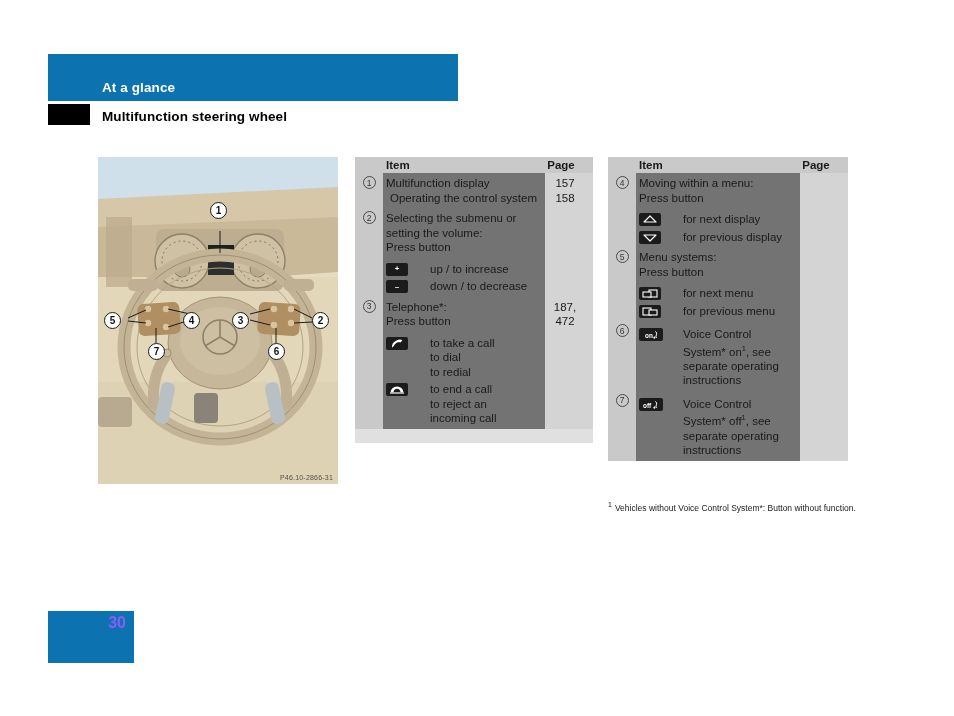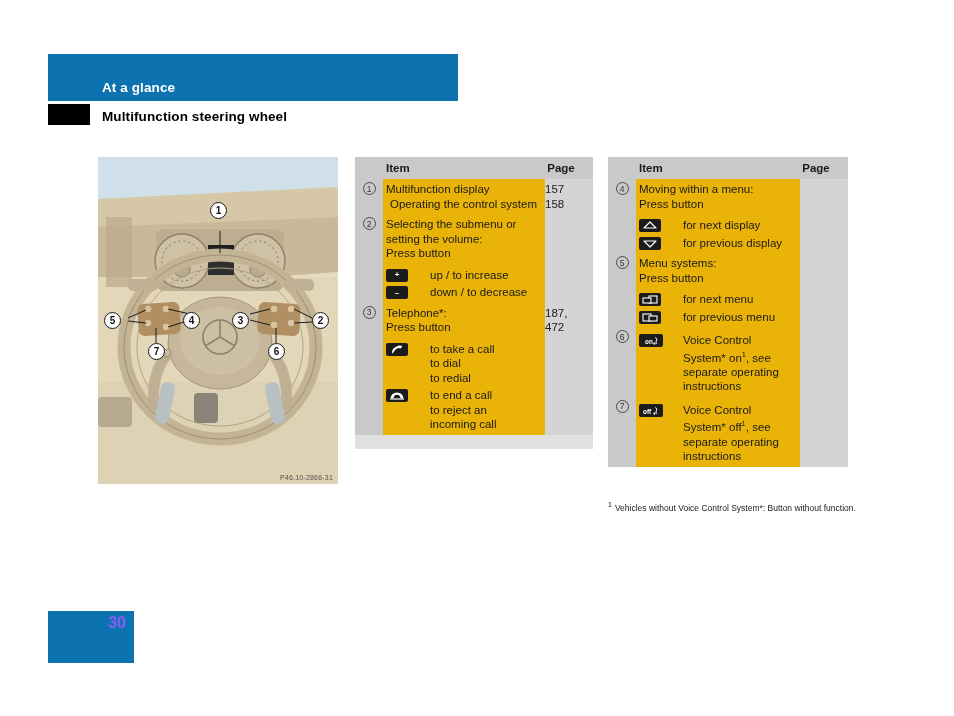--- a/index.html
+++ b/index.html
@@ -43,35 +43,35 @@
     font-size:10px;font-weight:bold;color:#111;
     display:flex;align-items:center;justify-content:center;
     box-sizing:border-box;
   }
 
   
   .table{position:absolute;top:157px;font-size:11.5px;color:#1a1a1a;}
   .t1{left:355px;width:238px;}
   .t2{left:608px;width:240px;}
 
-  .thead{display:flex;height:22px;background:#c9c9c9;align-items:center;}
+  .thead{display:flex;height:16px;background:#c9c9c9;align-items:center;}
   .th-num{width:28px;}
   .th-item{flex:1;font-weight:bold;padding-left:3px;}
   .th-page{width:48px;font-weight:bold;text-align:center;padding-right:8px;}
 
   .tbody{background:#e0e0e0;}
   .trow{display:flex;align-items:flex-start;}
   .c-num{
     width:28px;flex:0 0 28px;background:#c9c9c9;
     display:flex;justify-content:center;padding-top:3px;
     align-self:stretch;
   }
-  .c-item{flex:1;background:#eab308;padding:3px 4px 3px 3px;line-height:14.5px;}
+  .c-item{flex:1;background:#737373;padding:3px 4px 3px 3px;line-height:14.5px;}
   .c-page{
-    width:48px;flex:0 0 48px;background:#d4d4d4;text-align:left;
+    width:48px;flex:0 0 48px;background:#d4d4d4;text-align:center;
     padding:3px 8px 3px 0;align-self:stretch;line-height:14.5px;box-sizing:border-box;
   }
   .circ{
     width:13px;height:13px;border-radius:50%;border:1px solid #4a4a4a;
     font-size:8.5px;color:#333;display:flex;align-items:center;justify-content:center;
     box-sizing:border-box;
   }
   .bold{font-weight:normal;text-align:center;}
   .iconrow{display:flex;align-items:flex-start;margin-top:3px;gap:6px;}
   .iconcell{width:38px;flex:0 0 38px;padding-top:1px;}

